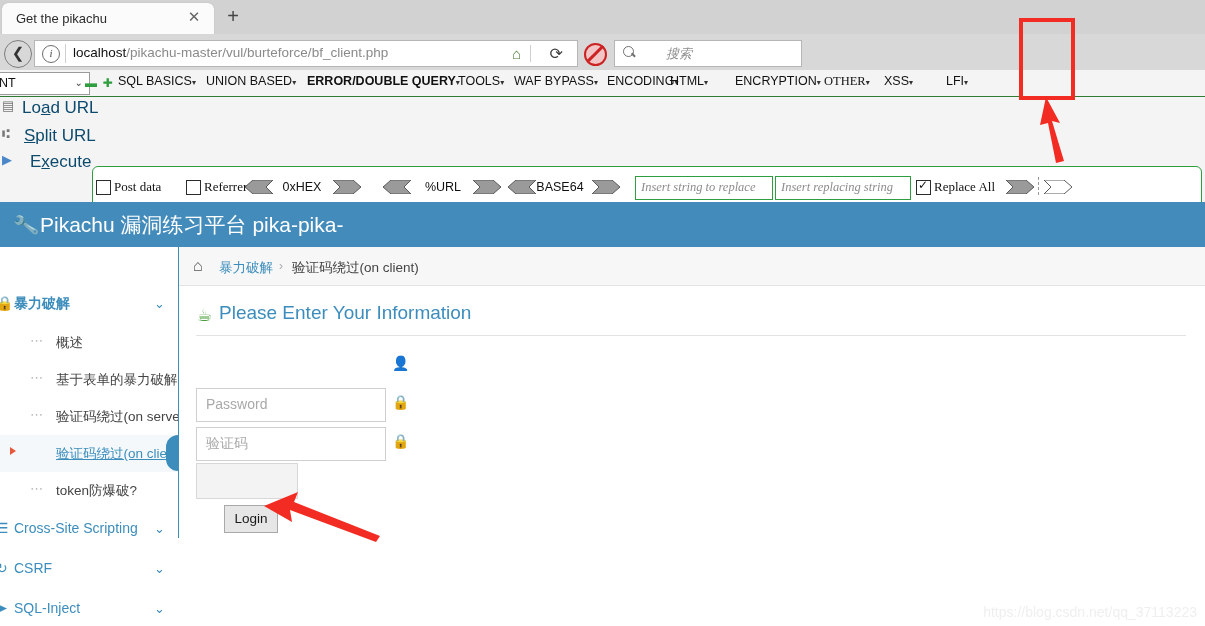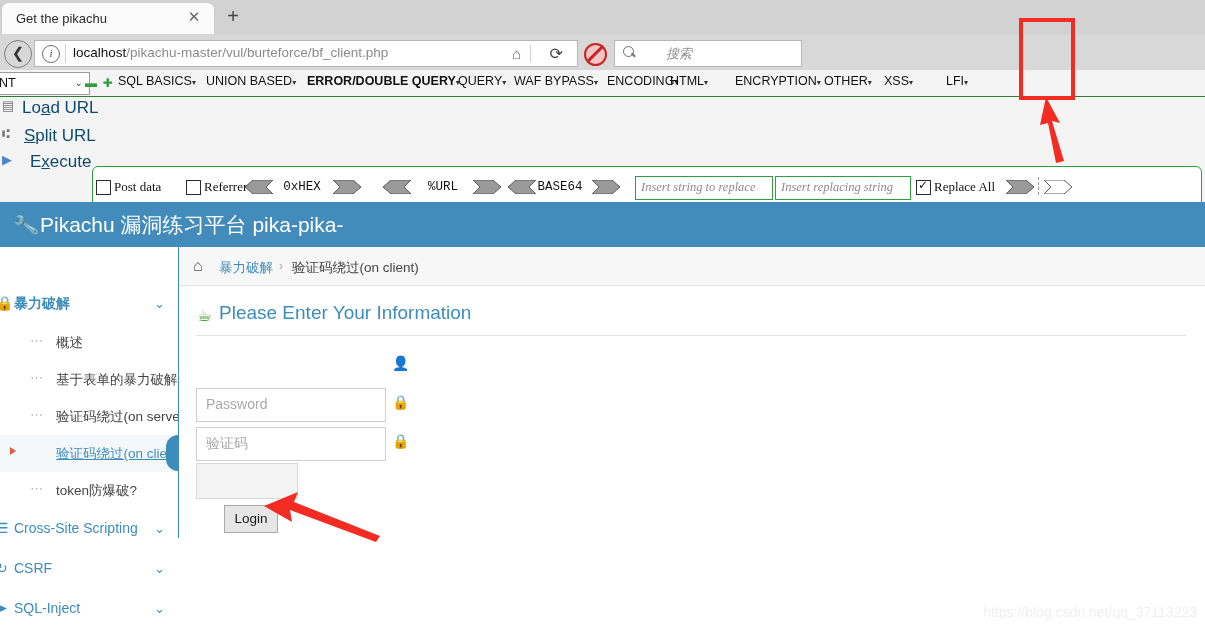--- a/index.html
+++ b/index.html
@@ -63,21 +63,21 @@
   .hb-menu-item .cv{font-size:8px;color:#333;}
   .hb-action{position:absolute;font-size:17px;color:#0c4a6e;white-space:nowrap;}
   .hb-action u{text-decoration:underline;}
   .hb-aicon{position:absolute;left:2px;width:16px;height:16px;}
   #hb-textarea{position:absolute;left:92px;top:96px;width:1108px;height:66px;background:#fff;
     border:1.5px solid #2f9e3f;border-radius:6px;}
   #hb-options{position:absolute;left:0;top:172px;width:1205px;height:30px;}
   .cbx{position:absolute;top:180px;width:13px;height:13px;border:1.5px solid #2b2b2b;background:#fff;}
   .cbx-lbl{position:absolute;top:179px;font-size:13px;color:#111;font-family:"Liberation Serif",serif;}
   .arrow-l,.arrow-r{position:absolute;top:180px;width:28px;height:14px;}
-  .enc-lbl{position:absolute;top:180px;font-size:12.5px;color:#111;font-family:Liberation Mono, monospace;text-align:center;}
+  .enc-lbl{position:absolute;top:180px;font-size:12.5px;color:#111;font-family:Liberation Sans, sans-serif;text-align:center;}
   .repl-input{position:absolute;top:176px;height:22px;background:#fff;border:1.5px solid #2f9e3f;}
   .repl-input span{position:absolute;left:5px;top:3px;font-size:12.5px;color:#8c8c8c;font-style:italic;
     white-space:nowrap;overflow:hidden;width:128px;font-family:"Liberation Serif",serif;}
 
   
   #app{position:absolute;left:0;top:202px;width:1205px;height:424px;background:#fff;}
   #app-header{position:absolute;left:0;top:0;width:1205px;height:45px;background:#428bba;}
   #app-header .wrench{position:absolute;left:14px;top:11px;font-size:20px;color:#fff;transform:rotate(-10deg);}
   #app-title{position:absolute;left:40px;top:9px;font-size:21px;color:#fff;white-space:nowrap;}
 
@@ -186,26 +186,26 @@
     <div id="hb-select">
       <div class="sel-text">NT</div>
       <div class="sel-caret">⌄</div>
     </div>
     <div class="hb-pm" style="left:85px;color:#2f9e3f;">▬</div>
     <div class="hb-pm" style="left:102px;color:#2f9e3f;">✚</div>
 
     <div class="hb-menu-item" style="left:118px;"><span>SQL BASICS</span><span class="cv">▾</span></div>
     <div class="hb-menu-item" style="left:206px;"><span>UNION BASED</span><span class="cv">▾</span></div>
     <div class="hb-menu-item" style="left:307px;font-weight:bold;"><span>ERROR/DOUBLE QUERY</span><span class="cv">▾</span></div>
-    <div class="hb-menu-item" style="left:458px;"><span>QUERY</span><span class="cv">▾</span></div>
+    <div class="hb-menu-item" style="left:458px;"><span>TOOLS</span><span class="cv">▾</span></div>
     <div class="hb-menu-item" style="left:514px;"><span>WAF BYPASS</span><span class="cv">▾</span></div>
     <div class="hb-menu-item" style="left:607px;"><span>ENCODING</span><span class="cv">▾</span></div>
     <div class="hb-menu-item" style="left:670px;"><span>HTML</span><span class="cv">▾</span></div>
     <div class="hb-menu-item" style="left:735px;"><span>ENCRYPTION</span><span class="cv">▾</span></div>
-    <div class="hb-menu-item" style="left:824px;"><span>OTHER</span><span class="cv">▾</span></div>
+    <div class="hb-menu-item" style="left:824px;font-family:Liberation Serif, serif;"><span>OTHER</span><span class="cv">▾</span></div>
     <div class="hb-menu-item" style="left:884px;"><span>XSS</span><span class="cv">▾</span></div>
     <div class="hb-menu-item" style="left:920px;margin-left:26px;"><span>LFI</span><span class="cv">▾</span></div>
   </div>
 
   <div class="hb-aicon" style="top:28px;font-size:13px;color:#777;">▤</div>
   <div class="hb-action" style="left:22px;top:28px;">Lo<u>a</u>d URL</div>
   <div class="hb-aicon" style="top:56px;font-size:13px;color:#777;">⑆</div>
   <div class="hb-action" style="left:24px;top:56px;"><u>S</u>plit URL</div>
   <div class="hb-aicon" style="top:82px;font-size:13px;color:#4a86c8;">▶</div>
   <div class="hb-action" style="left:30px;top:82px;">E<u>x</u>ecute</div>

